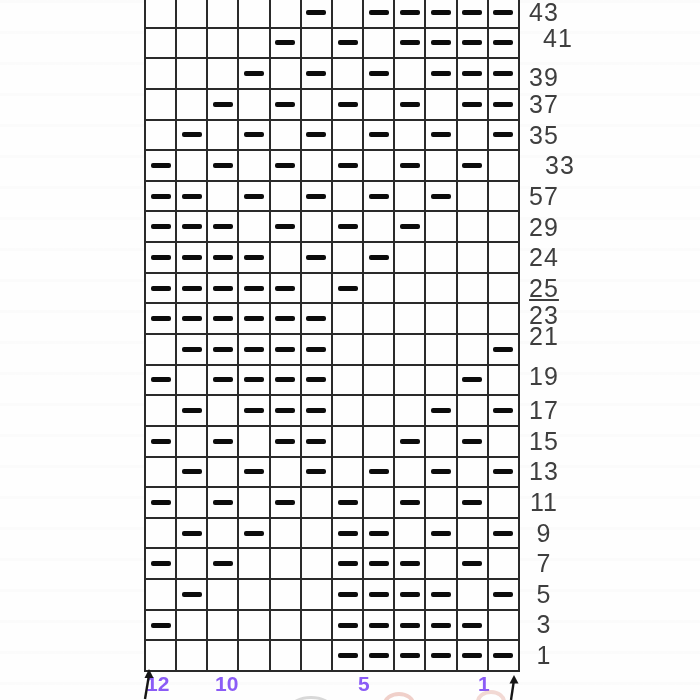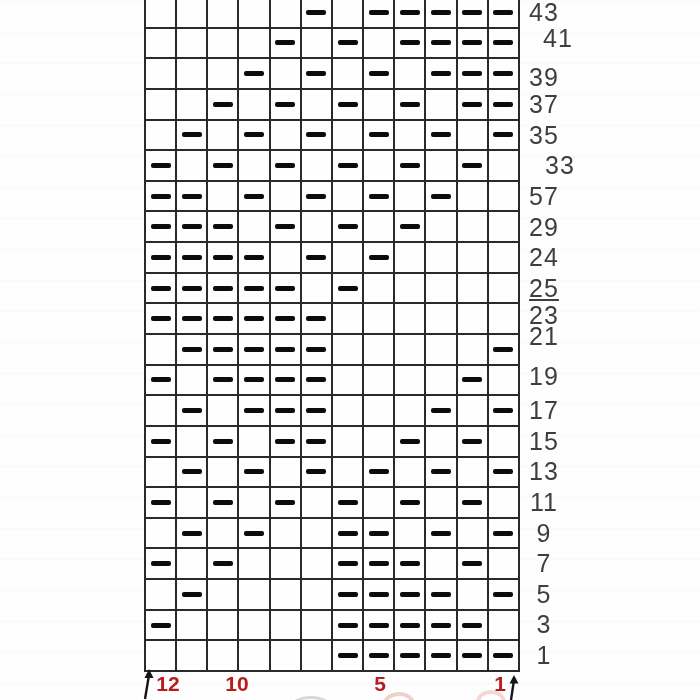--- a/index.html
+++ b/index.html
@@ -39,22 +39,21 @@
   .row-number{
     position:absolute;
     left:522px;width:44px;height:28px;line-height:28px;
     text-align:center;
     font-size:25px;color:#3e3e3e;
     letter-spacing:1px;
   }
   .bottom-label{
     position:absolute;
     top:672px;width:44px;height:24px;line-height:24px;
-    text-align:center;
-    font-size:21px;font-weight:bold;color:#b91c1c;
+    font-size:21px;font-weight:bold;color:#8b5cf6;
   }
   .corner-arrow{position:absolute;}
   .artifact{
     position:absolute;border-radius:50%;
     box-sizing:border-box;
   }
   .artifact.pink1{left:383px;top:692px;width:32px;height:24px;border:4px solid rgba(220,140,125,0.40);}
   .artifact.pink2{left:476px;top:690px;width:30px;height:24px;border:4px solid rgba(220,150,135,0.35);}
   .artifact.gray1{left:291px;top:696px;width:40px;height:20px;border:3px solid rgba(130,130,130,0.30);}
 </style>

